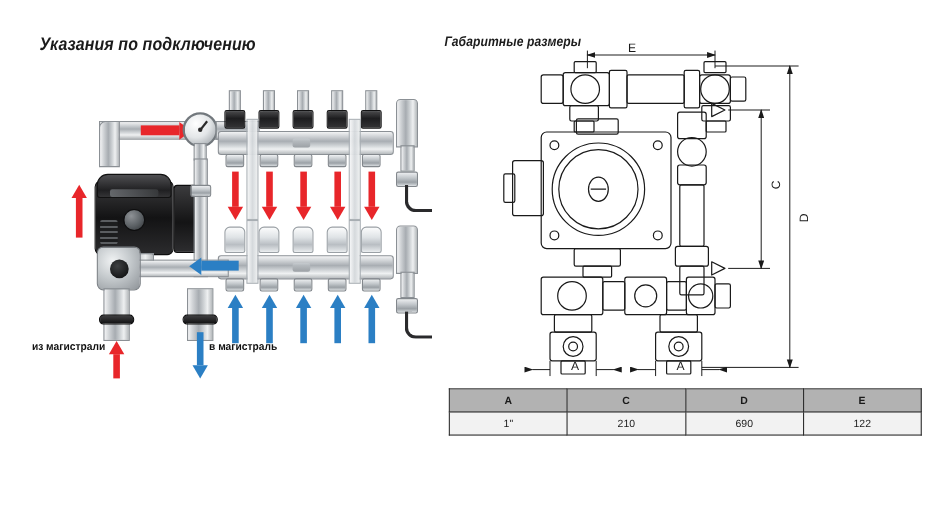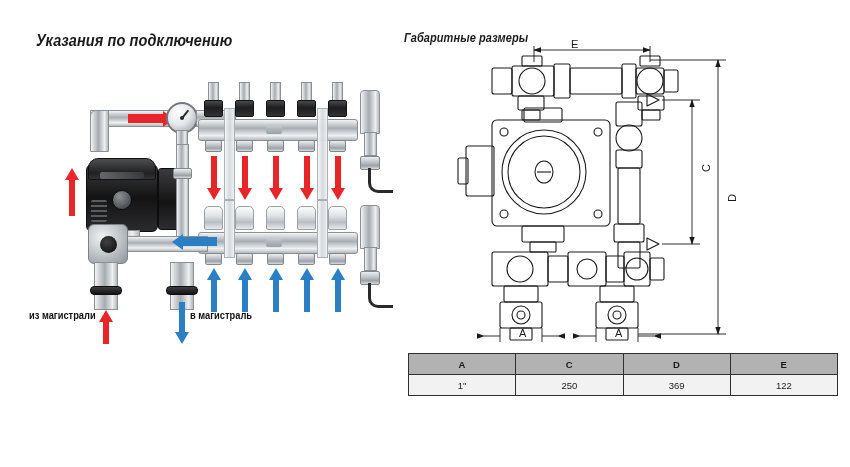--- a/index.html
+++ b/index.html
@@ -497,20 +497,20 @@
       <tr>
         <th>A</th>
         <th>C</th>
         <th>D</th>
         <th>E</th>
       </tr>
     </thead>
     <tbody>
       <tr>
         <td>1"</td>
-        <td>250</td>
-        <td>369</td>
+        <td>210</td>
+        <td>690</td>
         <td>122</td>
       </tr>
     </tbody>
   </table>
 
 </div>
 
 </body></html>

